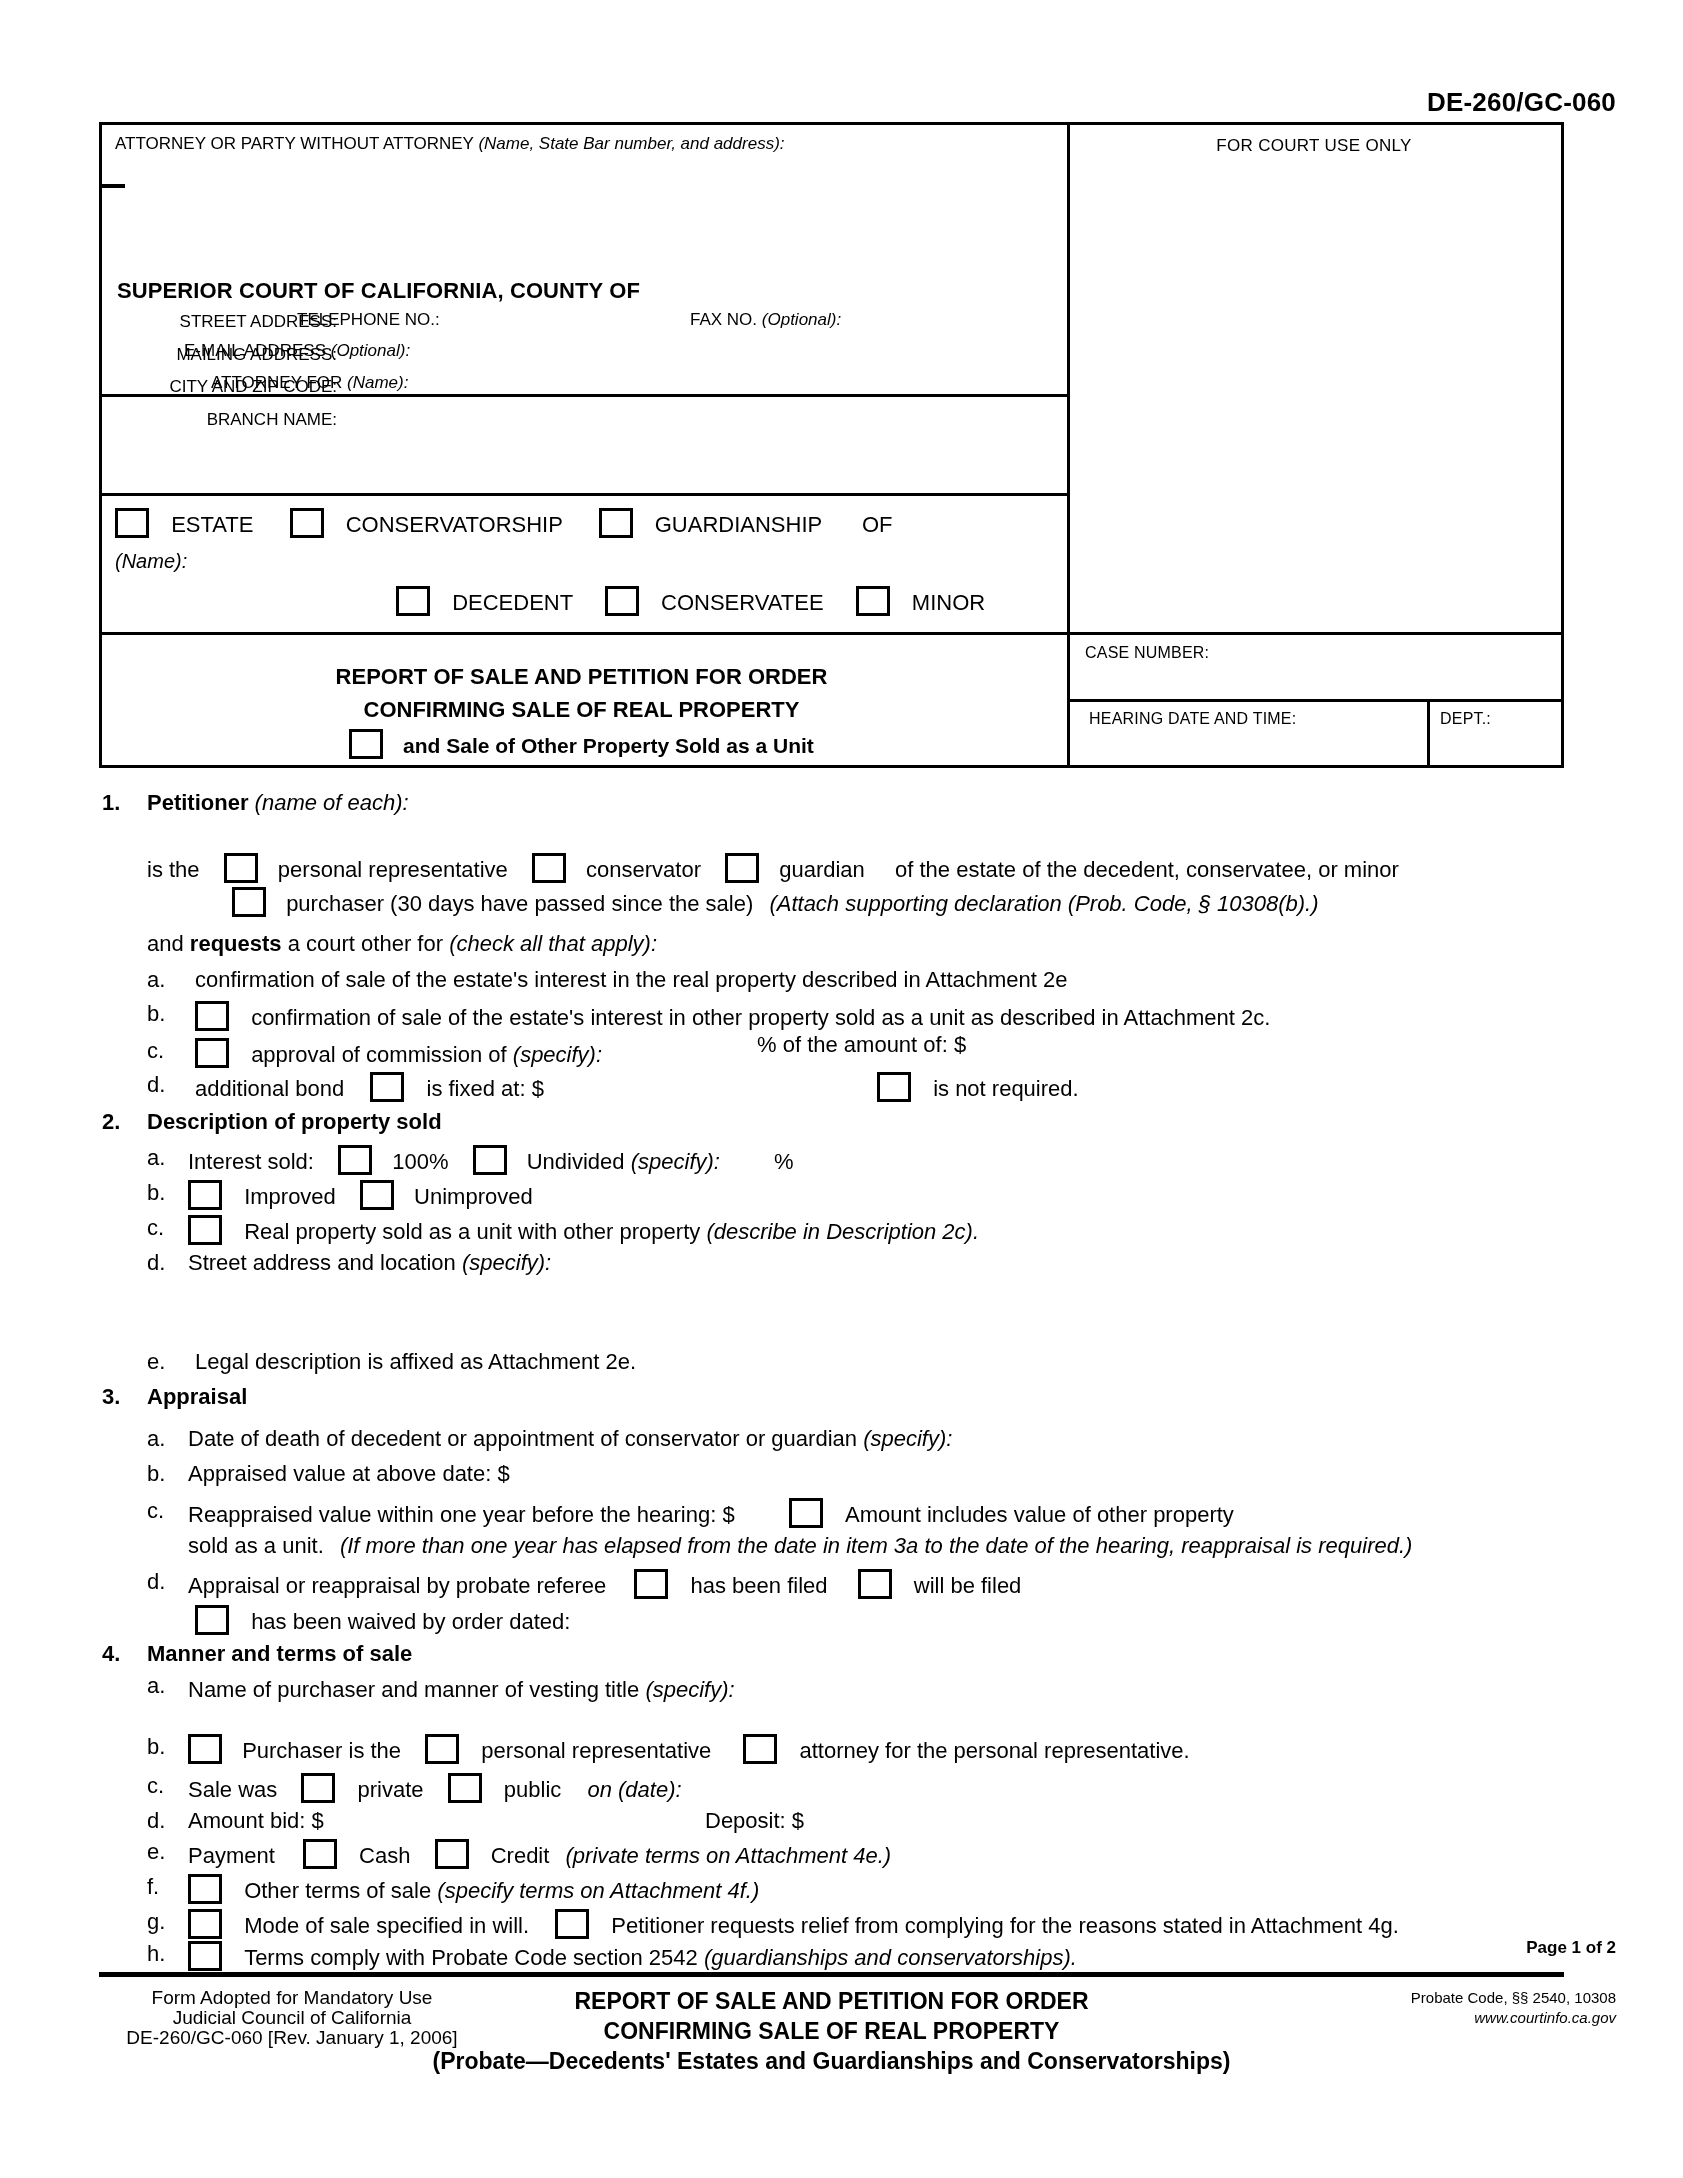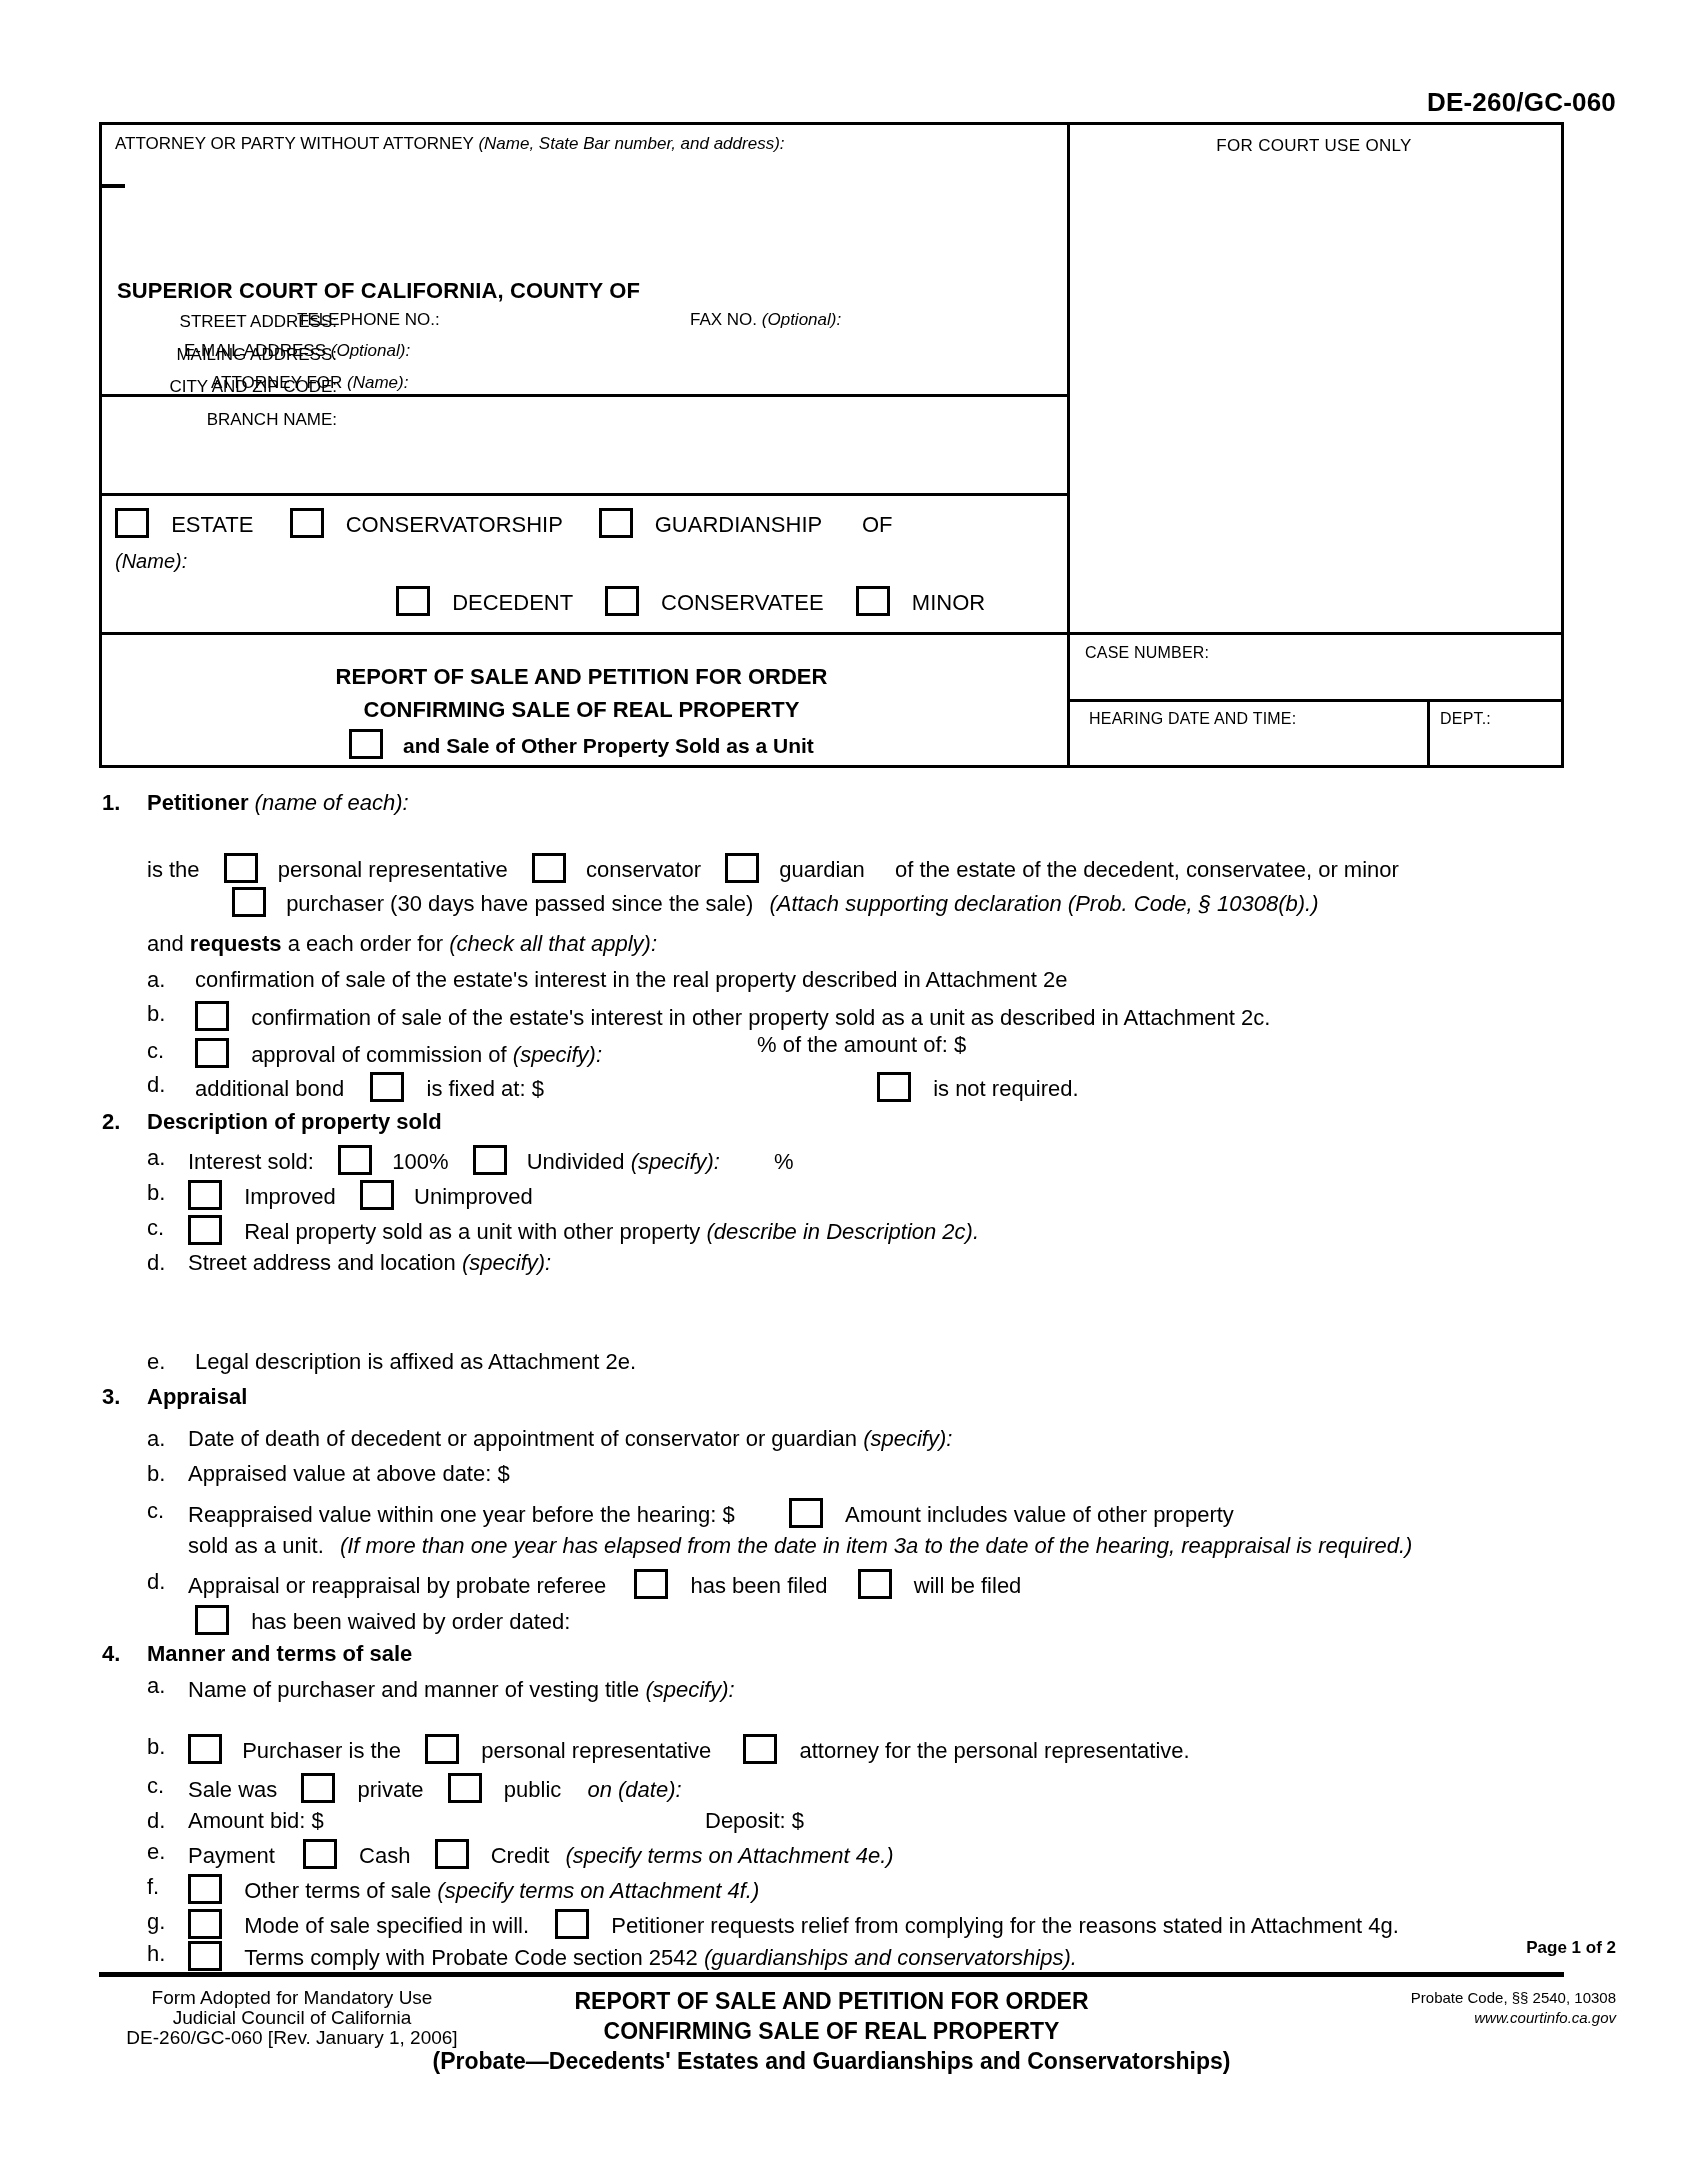--- a/index.html
+++ b/index.html
@@ -327,21 +327,21 @@
 
     <div class="line" style="left:232px; top:887px;">
       <span class="cbox"></span>
       <span style="margin-left:14px;">purchaser (30 days have passed since the sale)</span>
       <span class="ital" style="margin-left:10px;">(Attach supporting declaration (Prob. Code, § 10308(b).)</span>
     </div>
 
     <div class="line" style="left:147px; top:931px;">
       <span>and</span>
       <span class="bold">requests</span>
-      <span>a each order for</span>
+      <span>a court other for</span>
       <span class="ital">(check all that apply):</span>
     </div>
 
     <div class="lettr" style="left:147px; top:967px;">a.</div>
     <div class="line" style="left:195px; top:967px;">confirmation of sale of the estate's interest in the real property described in Attachment 2e</div>
 
     <div class="lettr" style="left:147px; top:1001px;">b.</div>
     <div class="line" style="left:195px; top:1001px;">
       <span class="cbox"></span>
       <span style="margin-left:16px;">confirmation of sale of the estate's interest in other property sold as a unit as described in Attachment 2c.</span>
@@ -473,21 +473,21 @@
     <div class="line" style="left:188px; top:1808px;">Amount bid: $</div>
     <div class="line" style="left:705px; top:1808px;">Deposit: $</div>
 
     <div class="lettr" style="left:147px; top:1839px;">e.</div>
     <div class="line" style="left:188px; top:1839px;">
       <span>Payment</span>
       <span class="cbox" style="margin-left:22px;"></span>
       <span style="margin-left:16px;">Cash</span>
       <span class="cbox" style="margin-left:18px;"></span>
       <span style="margin-left:16px;">Credit</span>
-      <span class="ital" style="margin-left:10px;">(specify terms on Attachment 4e.)</span>
+      <span class="ital" style="margin-left:10px;">(private terms on Attachment 4e.)</span>
     </div>
 
     <div class="lettr" style="left:147px; top:1874px;">f.</div>
     <div class="line" style="left:188px; top:1874px;">
       <span class="cbox"></span>
       <span style="margin-left:16px;">Other terms of sale</span>
       <span class="ital">(specify terms on Attachment 4f.)</span>
     </div>
 
     <div class="lettr" style="left:147px; top:1909px;">g.</div>

